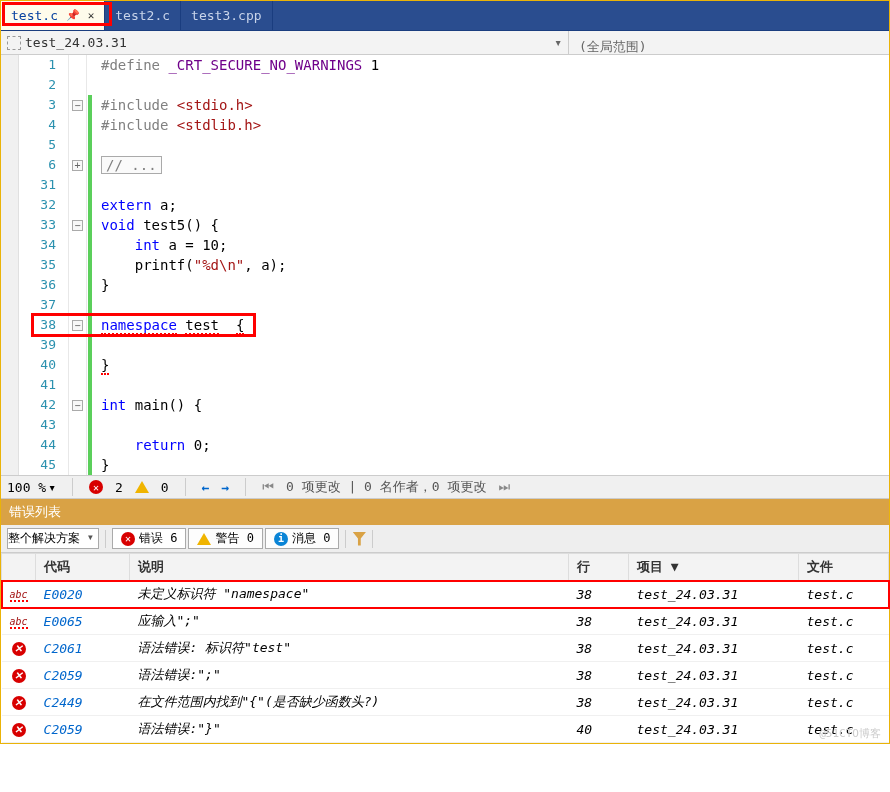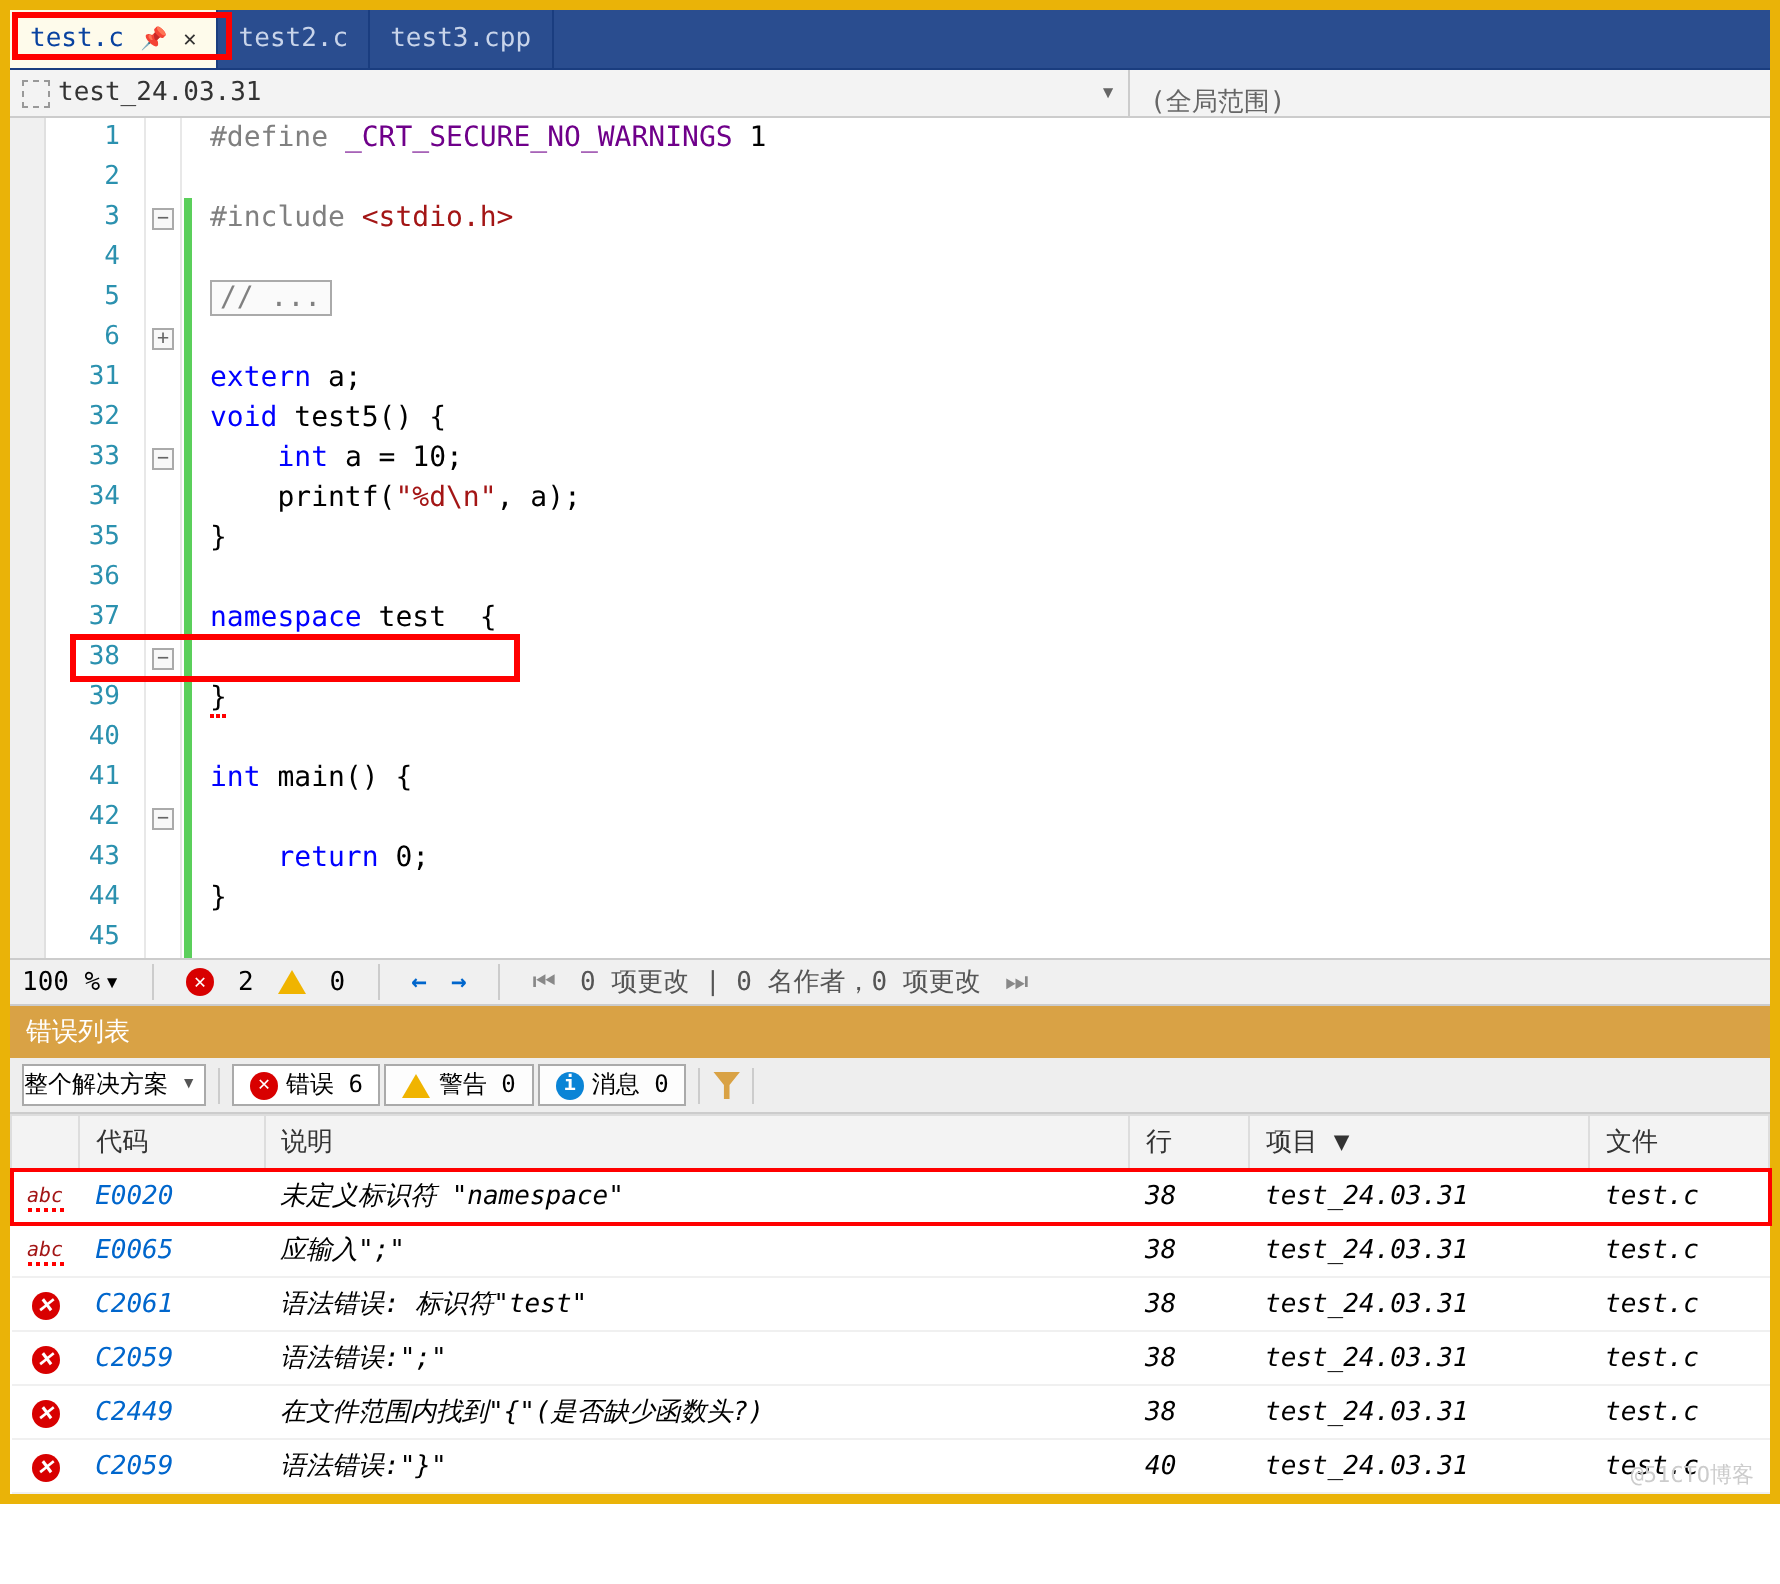--- a/index.html
+++ b/index.html
@@ -55,29 +55,29 @@
 .errlist-hdr { background: #d9a245; color: #fff; padding: 4px 8px; font-size: 13px; }
 .errlist-toolbar { display: flex; align-items: center; height: 28px; background: #eee; border-bottom: 1px solid #ccc; padding: 0 6px; gap: 2px; }
 .tb-dd { background: #fff; border: 1px solid #aaa; padding: 1px 18px 1px 0; font-size: 12px; position: relative; }
 .tb-dd::after { content: "▾"; position: absolute; right: 4px; color: #555; }
 .tb-btn { display: flex; align-items: center; border: 1px solid #aaa; background: #fdfdfd; padding: 1px 8px; gap: 4px; font-size: 12px; }
 .tb-btn.err { background: #fff; }
 .info-ico { display: inline-flex; width: 14px; height: 14px; border-radius: 50%; background: #0a84d6; color: #fff; align-items: center; justify-content: center; font-size: 10px; font-weight: bold; }
 .filter-ico { display: inline-block; width: 14px; height: 14px; background: linear-gradient(#d9a245,#d9a245); clip-path: polygon(0 0,100% 0,60% 50%,60% 100%,40% 100%,40% 50%); }
 
 .err-table { width: 100%; border-collapse: collapse; font-size: 13px; }
-.err-table th { text-align: left; padding: 4px 8px; background: #f3f3f3; border: 1px solid #ddd; font-weight: normal; color: #333; }
+.err-table th { text-align: left; padding: 4px 8px; background: #f3f3f3; border: 1px solid #ddd; font-weight: bold; color: #333; }
 .err-table td { padding: 4px 8px; border-bottom: 1px solid #f0f0f0; font-style: italic; }
 .err-table td.code { color: #0066cc; }
 .sev-col { width: 30px; text-align: center; }
 .abc-ico { color: #a31515; font-size: 10px; border-bottom: 2px dotted #ff0000; display: inline-block; }
 .row-red { outline: 2px solid #ff0000; outline-offset: -1px; }
 
 .watermark { position: absolute; right: 8px; bottom: 2px; color: #ccc; font-size: 11px; }
-.container { position: relative; border: 5px solid #eab308; }
+.container { position: relative; border: 1px solid #eab308; }
 .separator { border-left:1px solid #ccc; height:18px; margin:0 4px; }
 </style>
 </head>
 <body>
 
 <div class="container">
 <div class="redbox1"></div>
 
 <div class="tabs" id="tabs">
       <div class="tab active">
@@ -195,20 +195,21 @@
           <div class="line"><div class="change"></div></div>
           <div class="line"><div class="change"></div></div>
           <div class="line"><div class="change"></div></div>
           <div class="line"><div class="change"></div></div>
           <div class="line"><div class="change"></div></div>
         </div>
   <div class="code-col" id="codecol">
           <div class="line code-pad"><span class="pp">#define </span><span class="mac">_CRT_SECURE_NO_WARNINGS</span> 1</div>
           <div class="line code-pad"></div>
           <div class="line code-pad"><span class="pp">#include </span><span class="str">&lt;stdio.h&gt;</span></div>
+          <div class="line code-pad"><span class="pp">#include </span><span class="str">&lt;stdlib.h&gt;</span></div>
           <div class="line code-pad"></div>
           <div class="line code-pad"><span class="collapsed-box">// ...</span></div>
           <div class="line code-pad"></div>
           <div class="line code-pad"><span class="kw">extern</span> a;</div>
           <div class="line code-pad"><span class="kw">void</span> test5() {</div>
           <div class="line code-pad">    <span class="kw">int</span> a = 10;</div>
           <div class="line code-pad">    printf(<span class="str">"%d\n"</span>, a);</div>
           <div class="line code-pad">}</div>
           <div class="line code-pad"></div>
           <div class="line code-pad"><span class="kw squig">namespace</span> <span class="squig">test</span>  <span class="squig">{</span></div>

